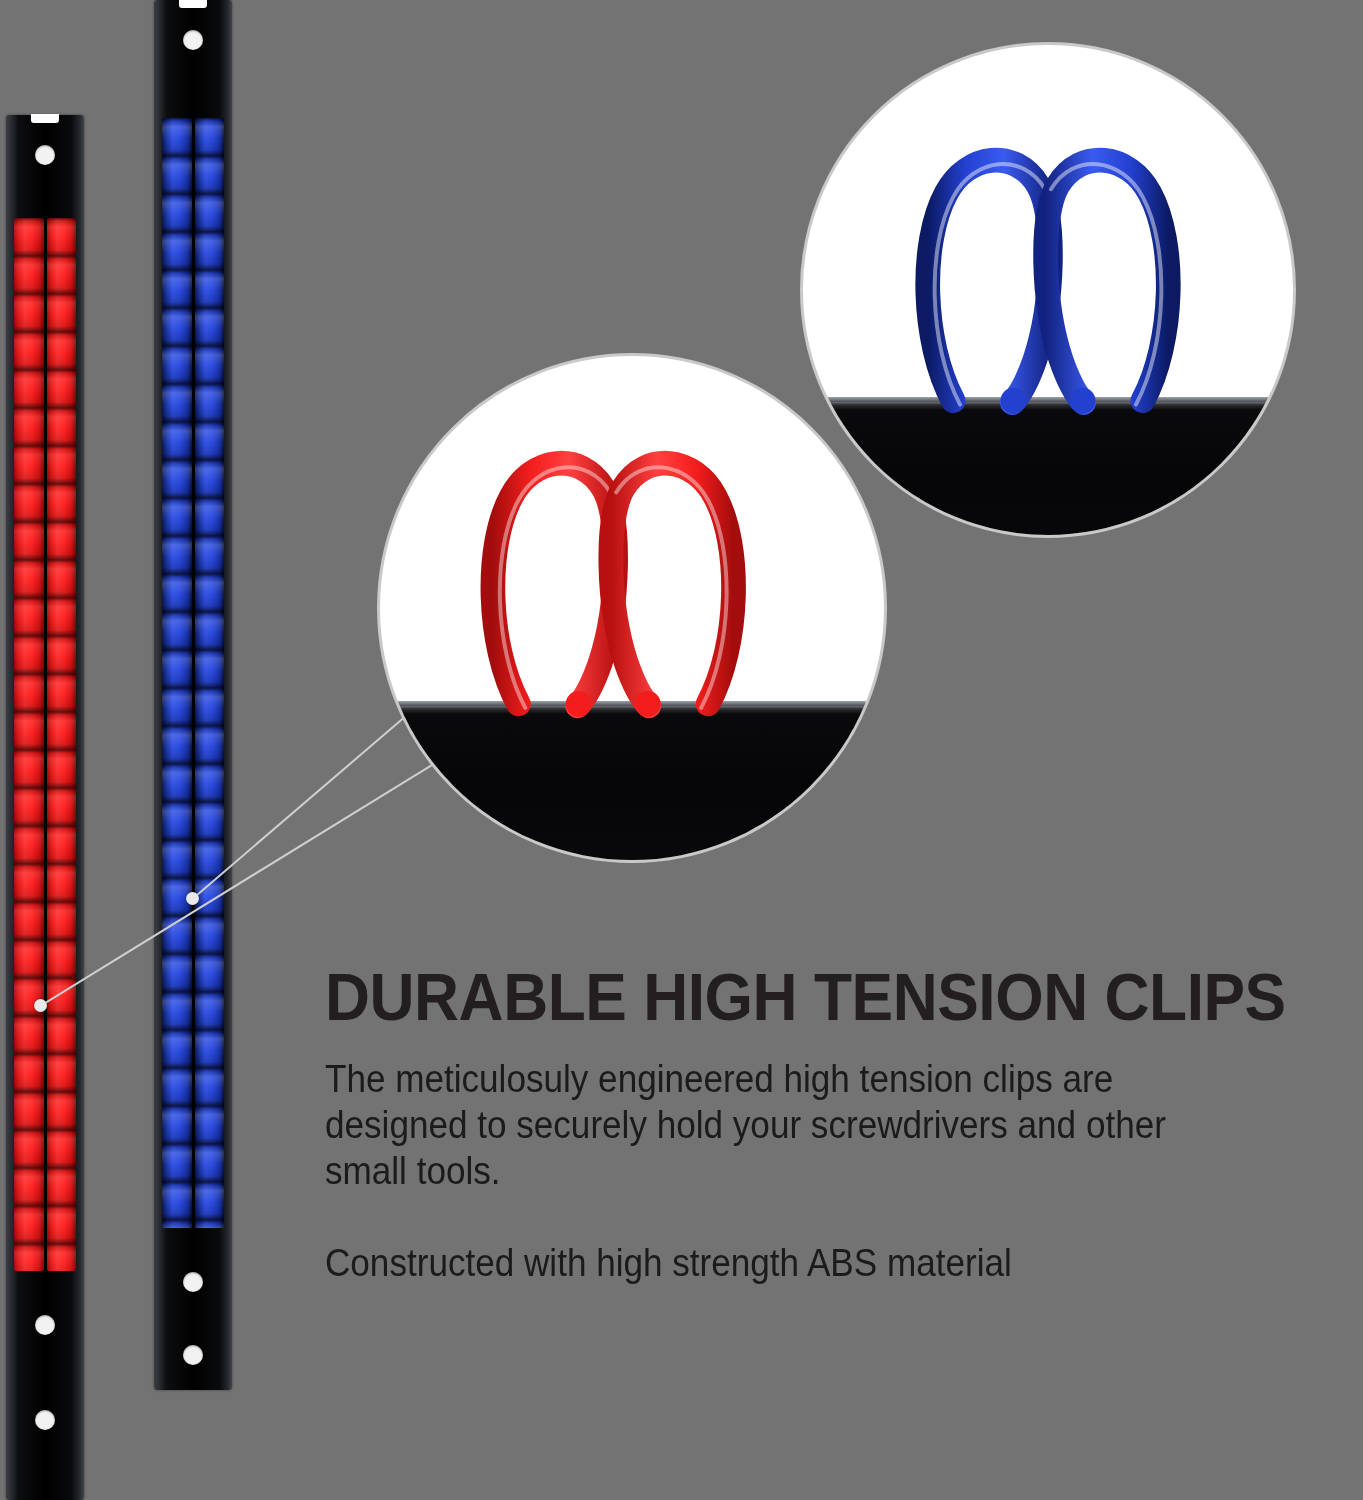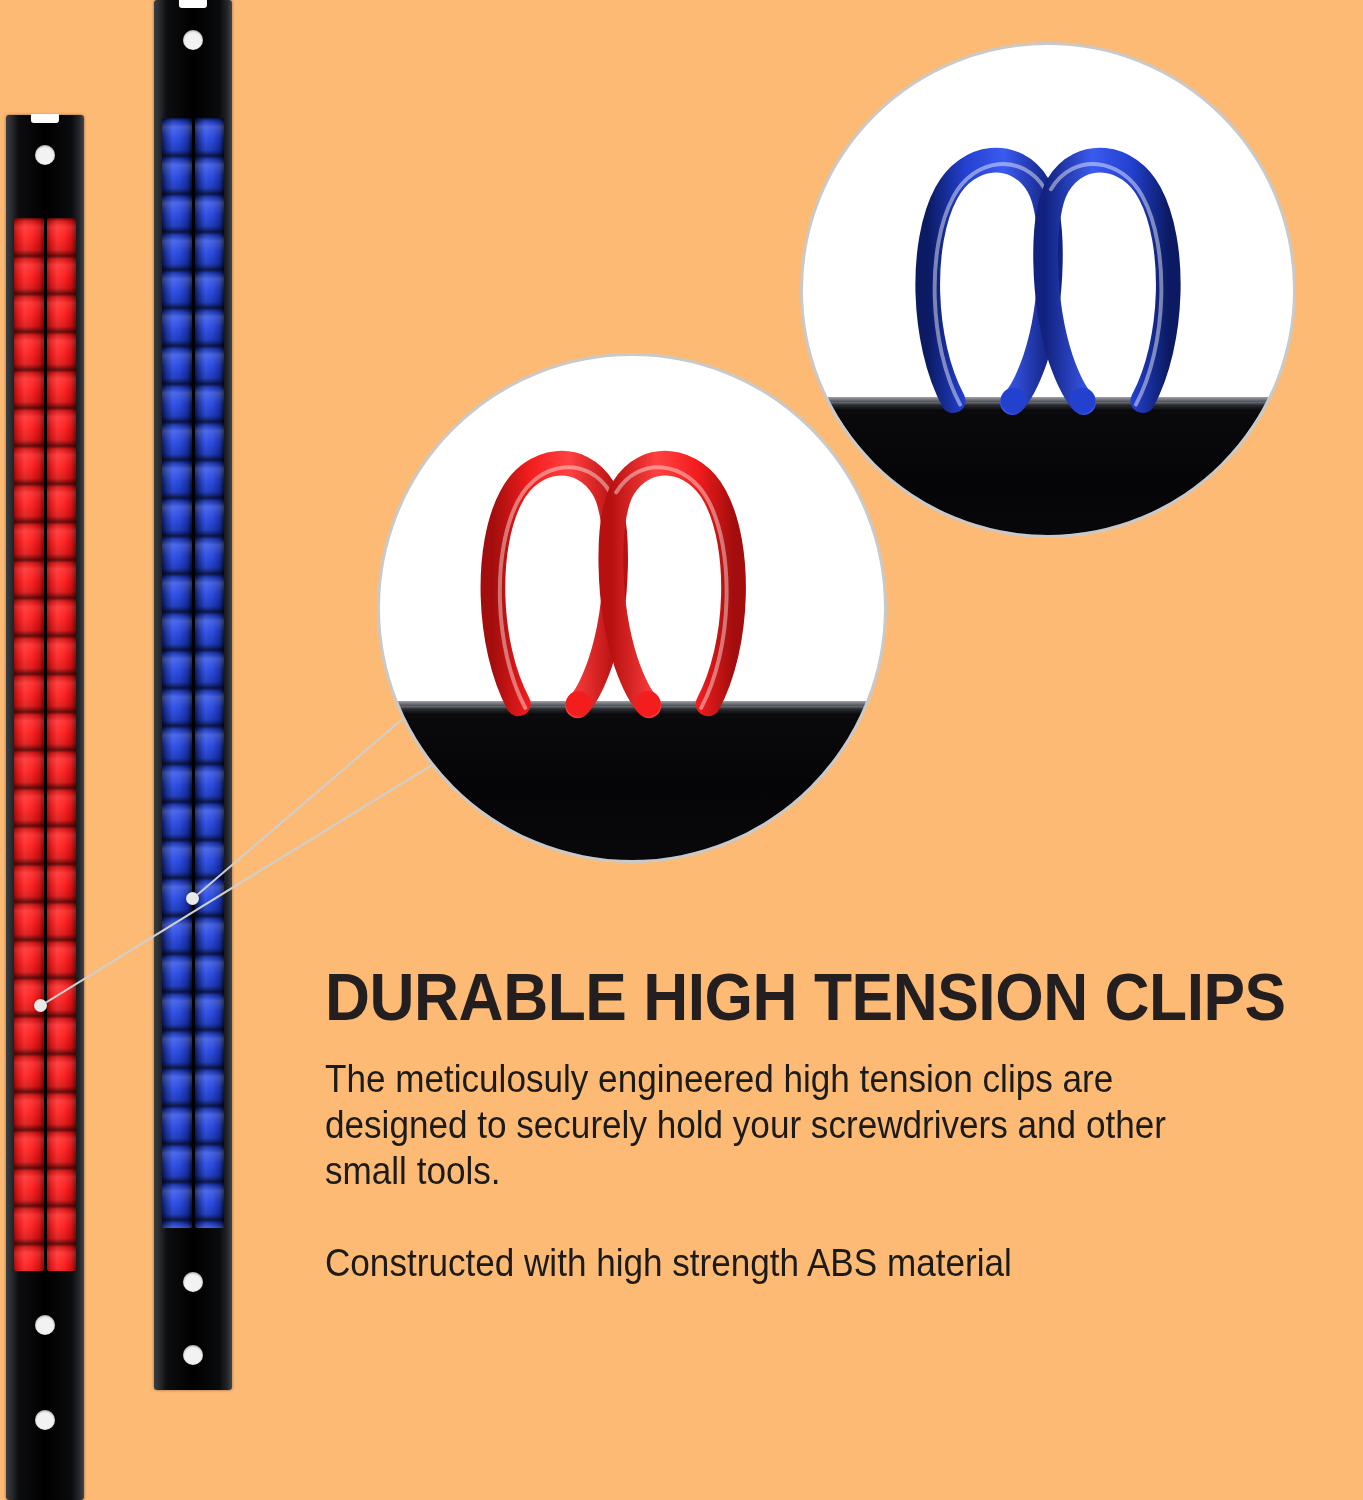--- a/index.html
+++ b/index.html
@@ -7,21 +7,21 @@
     padding: 0;
     background: #ffffff;
   }
   body {
     font-family: "Liberation Sans", sans-serif;
   }
   #stage {
     position: relative;
     width: 1363px;
     height: 1500px;
-    background: #fdba74;
+    background: #737373;
     overflow: hidden;
   }
 
   
   .rail {
     position: absolute;
   }
   .rail-body {
     position: absolute;
     left: 0;

